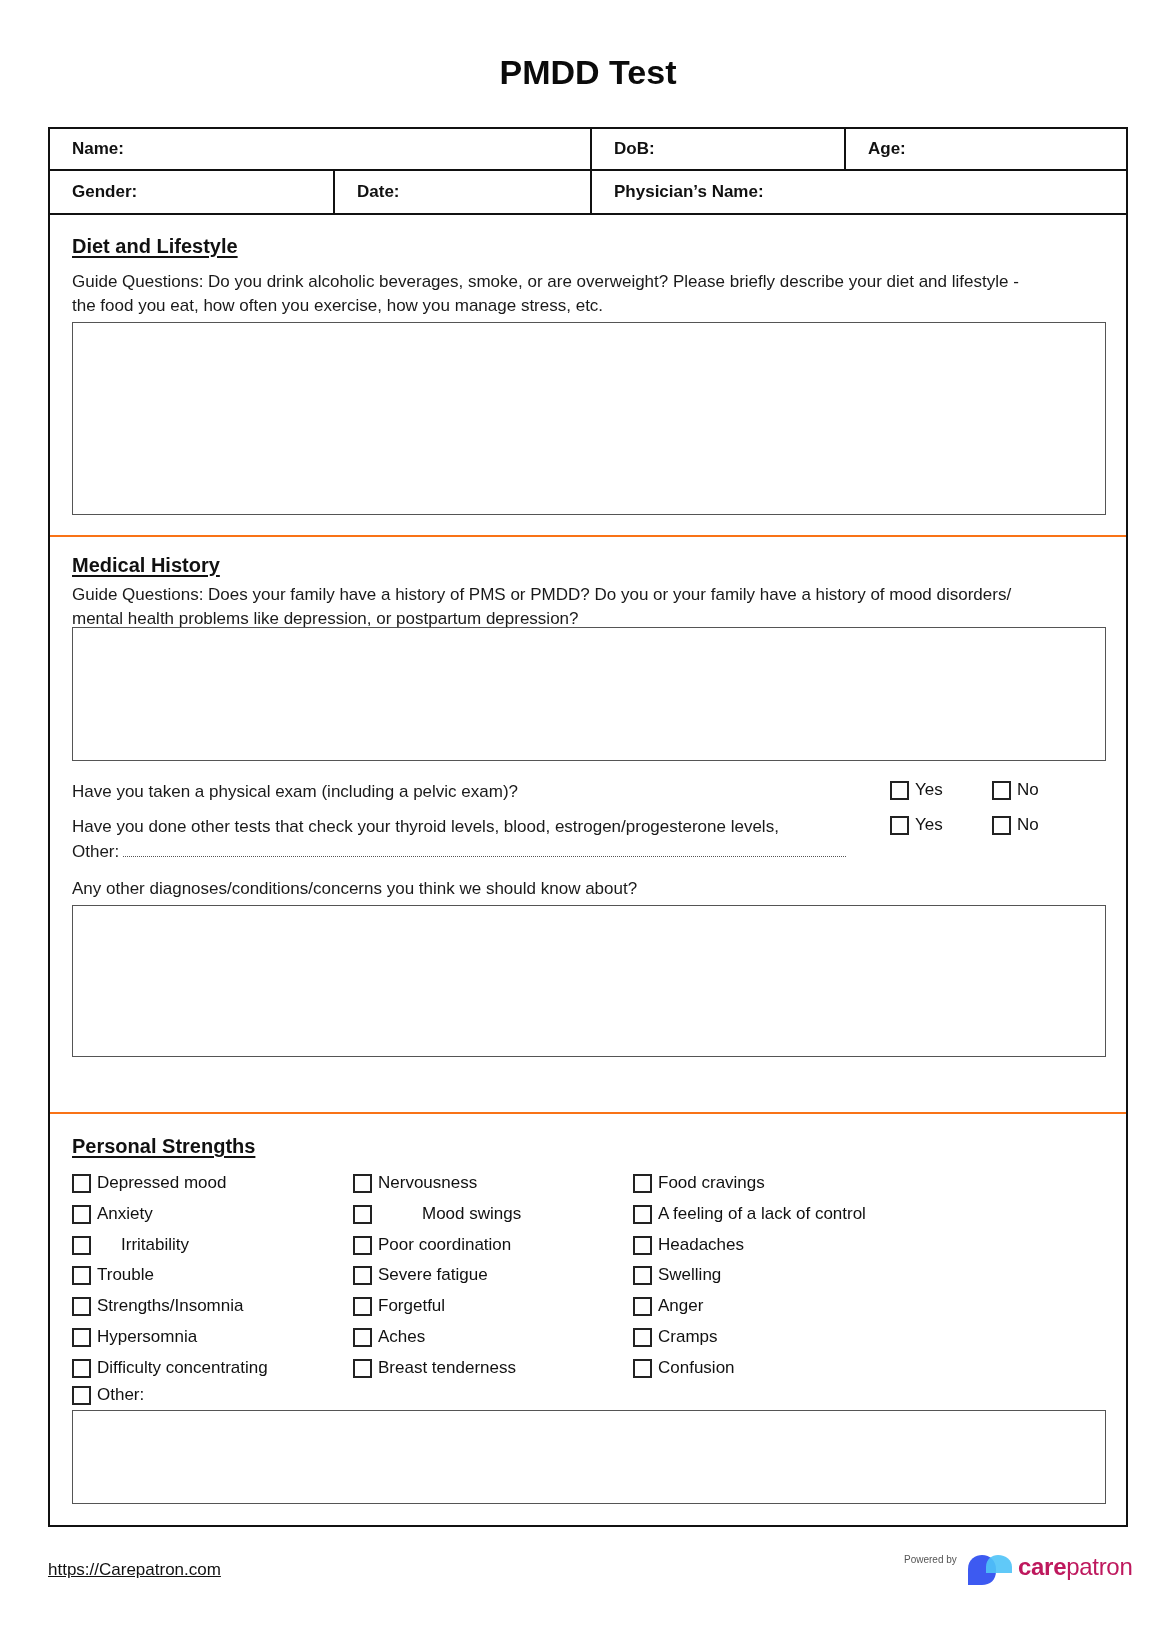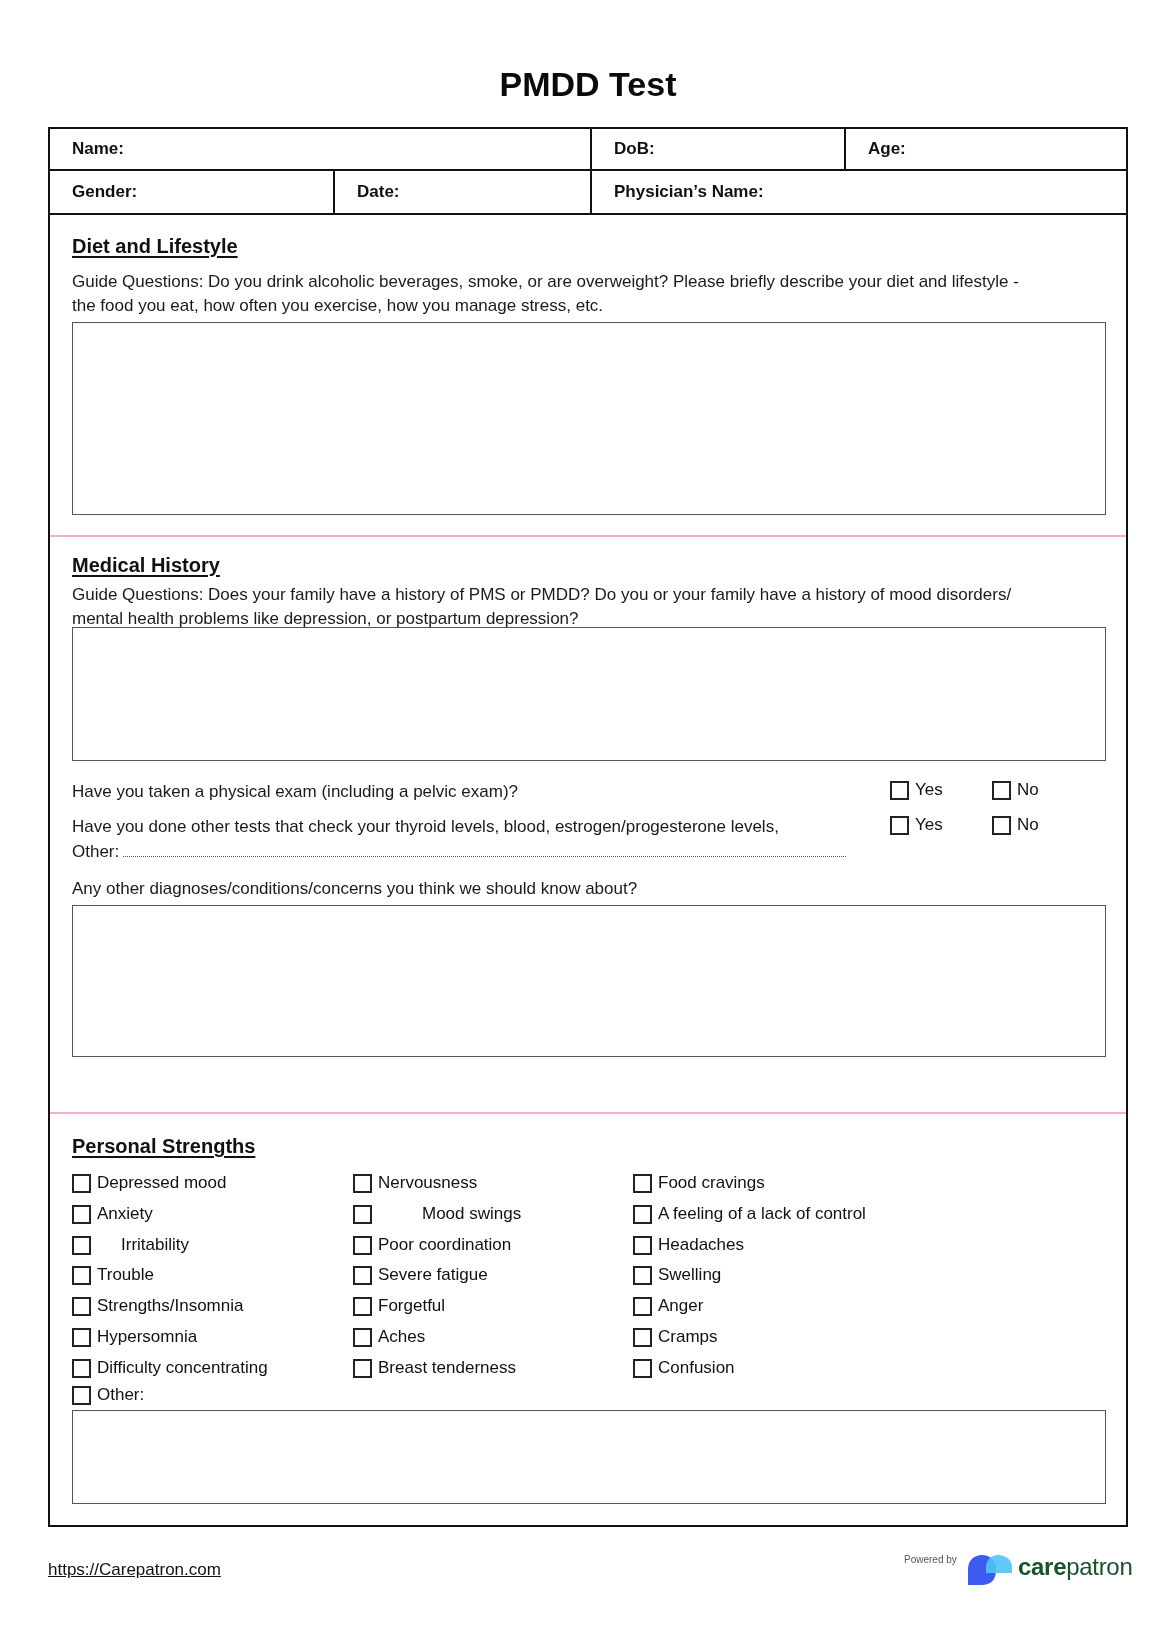--- a/index.html
+++ b/index.html
@@ -1,34 +1,34 @@
 <!DOCTYPE html>
 <html><head>
 <meta charset="utf-8">
 <style>
   * { box-sizing: border-box; margin: 0; padding: 0; }
   html, body { width: 1176px; height: 1630px; background: #ffffff; }
   body { position: relative; font-family: "Liberation Sans", sans-serif; color: #111; overflow: hidden; }
-  .title { position: absolute; left: 0; width: 1176px; top: 53px; text-align: center; font-size: 34px; font-weight: bold; color: #0b0b0b; margin-top: 12px; }
+  .title { position: absolute; left: 0; width: 1176px; top: 53px; text-align: center; font-size: 34px; font-weight: bold; color: #0b0b0b; }
   .frame { position: absolute; left: 48px; top: 127px; width: 1080px; height: 1400px; border: 2px solid #111; }
   .cell { position: absolute; border-right: 2px solid #111; border-bottom: 2px solid #111; font-weight: bold; font-size: 17px; padding-left: 22px; display: flex; align-items: center; }
   .cell.last { border-right: none; }
-  .section { position: absolute; left: 0; width: 1076px; border-bottom: 2px solid #f9a8d4; }
+  .section { position: absolute; left: 0; width: 1076px; border-bottom: 2px solid #f97316; }
   .section.last { border-bottom: none; }
   .heading { position: absolute; left: 22px; font-size: 20px; font-weight: bold; text-decoration: underline; text-underline-offset: 3px; }
   .text { position: absolute; left: 22px; font-size: 17px; line-height: 24px; color: #1a1a1a; }
   .textbox { position: absolute; left: 22px; width: 1034px; border: 1.5px solid #555; background: #fff; }
   .cb { display: inline-block; width: 19px; height: 19px; border: 2px solid #222; vertical-align: middle; margin-right: 6px; background: #fff; }
   .yn { position: absolute; font-size: 17px; display: flex; align-items: center; }
   .dotted { display: inline-block; width: 723px; border-bottom: 1.5px dotted #555; vertical-align: baseline; margin-left: 4px; }
   .sym { position: absolute; font-size: 17px; display: flex; align-items: center; height: 24px; }
   .footer-link { position: absolute; left: 48px; top: 1560px; font-size: 17px; color: #111; text-decoration: underline; }
   .powered { position: absolute; left: 904px; top: 1554px; font-size: 10px; color: #555; }
   .logo { position: absolute; left: 966px; top: 1553px; width: 50px; height: 34px; }
-  .brand { position: absolute; left: 1018px; top: 1553px; font-size: 24px; color: #14532d; letter-spacing: -0.3px; }
+  .brand { position: absolute; left: 1018px; top: 1553px; font-size: 24px; color: #be185d; letter-spacing: -0.3px; }
   .brand b { font-weight: bold; }
 </style>
 </head>
 <body>
 
 <div class="title">PMDD Test</div>
 
 <div class="frame">
 
   <div class="cell" style="left:0;top:0;width:542px;height:42px;">

